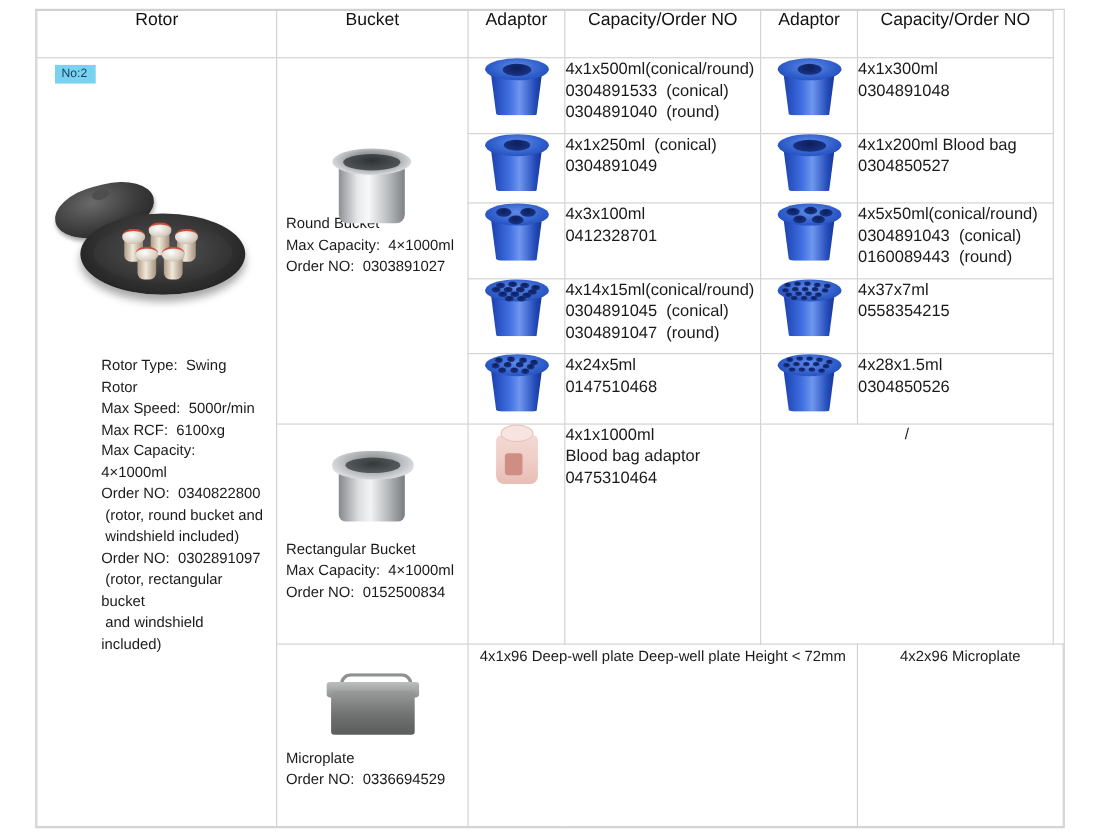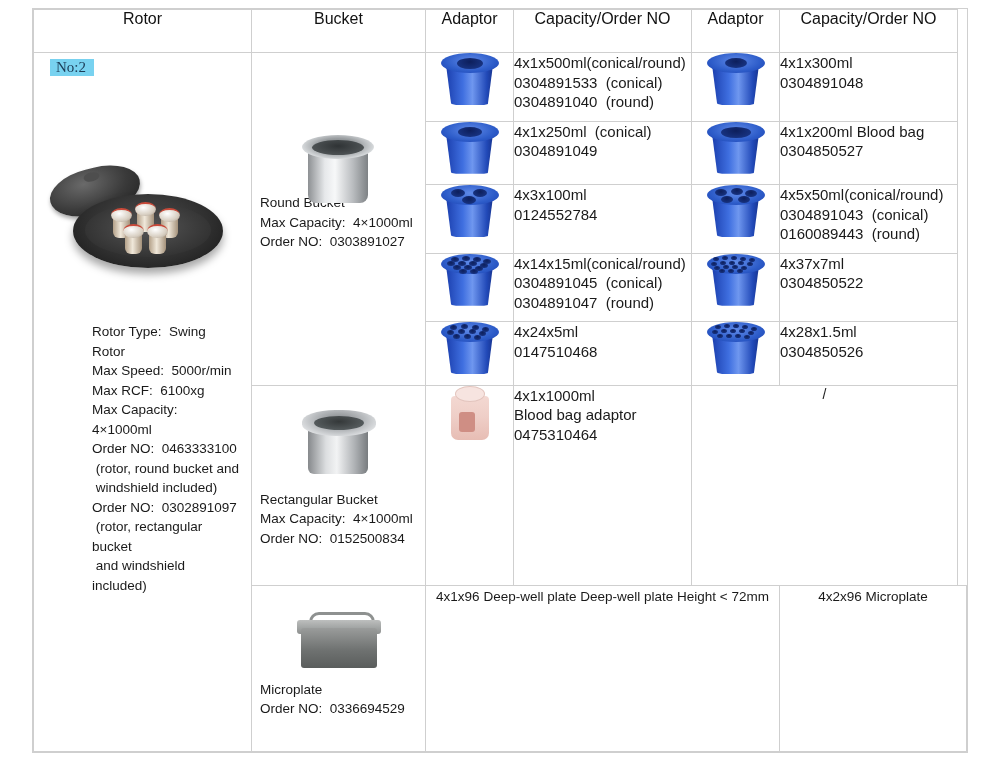--- a/index.html
+++ b/index.html
@@ -50,24 +50,23 @@
   
   .rotor-cell {
     position: relative;
     padding: 8px 0 0 0;
   }
   .tag {
     display: inline-block;
     margin: 6px 0 0 16px;
     background: #78d2f0;
     color: #1b3b56;
-    font-size: 15px;
+    font-size: 11px;
     padding: 2px 8px 2px 6px;
     line-height: 13px;
-    font-family: Liberation Serif, serif;
   }
   .rotor-img {
     position: relative;
     width: 200px;
     height: 150px;
     margin: 82px auto 0 auto;
   }
   
   .lid {
     position: absolute;
@@ -427,21 +426,21 @@
                   <div class="body"></div>
                   <div class="ring"></div>
                   <div class="cap"></div>
                 </div>
             </div>
           </div>
           <div class="rotor-text">Rotor Type:  Swing Rotor
 Max Speed:  5000r/min
 Max RCF:  6100xg
 Max Capacity:  4×1000ml
-Order NO:  0463333100
+Order NO:  0340822800
  (rotor, round bucket and
  windshield included)
 Order NO:  0302891097
  (rotor, rectangular bucket
  and windshield included)</div>
         </td>
 
         <td class="bucket-cell" rowspan="5">
           <div class="bucket-art">
             <div class="round-bucket">
@@ -502,21 +501,21 @@
         <td class="adaptor-cell">
           <div class="ad">
             <div class="ad-body"></div>
             <div class="ad-top"></div>
             <div class="hole" style="left:12px; top:4px; width:14px; height:8px;"></div>
             <div class="hole" style="left:34px; top:4px; width:14px; height:8px;"></div>
             <div class="hole" style="left:23px; top:11px; width:14px; height:8px;"></div>
           </div>
         </td>
         <td class="cap-label cap-cell">4x3x100ml
-0124552784</td>
+0412328701</td>
         <td class="adaptor-cell">
           <div class="ad">
             <div class="ad-body"></div>
             <div class="ad-top"></div>
             <div class="hole" style="left:10px; top:4px; width:12px; height:7px;"></div>
             <div class="hole" style="left:26px; top:3px; width:12px; height:7px;"></div>
             <div class="hole" style="left:40px; top:5px; width:12px; height:7px;"></div>
             <div class="hole" style="left:16px; top:11px; width:12px; height:7px;"></div>
             <div class="hole" style="left:33px; top:11px; width:12px; height:7px;"></div>
           </div>
@@ -566,21 +565,21 @@
             <div class="hole" style="left:9px; top:12px; width:6px; height:4px;"></div>
             <div class="hole" style="left:18px; top:11px; width:6px; height:4px;"></div>
             <div class="hole" style="left:27px; top:11px; width:6px; height:4px;"></div>
             <div class="hole" style="left:36px; top:12px; width:6px; height:4px;"></div>
             <div class="hole" style="left:14px; top:15px; width:6px; height:4px;"></div>
             <div class="hole" style="left:23px; top:15px; width:6px; height:4px;"></div>
             <div class="hole" style="left:32px; top:15px; width:6px; height:4px;"></div>
           </div>
         </td>
         <td class="cap-label cap-cell">4x37x7ml
-0304850522</td>
+0558354215</td>
       </tr>
 
       <tr>
         <td class="adaptor-cell">
           <div class="ad">
             <div class="ad-body"></div>
             <div class="ad-top"></div>
             <div class="hole" style="left:11px; top:3px; width:7px; height:5px;"></div>
             <div class="hole" style="left:22px; top:2px; width:7px; height:5px;"></div>
             <div class="hole" style="left:33px; top:3px; width:7px; height:5px;"></div>

